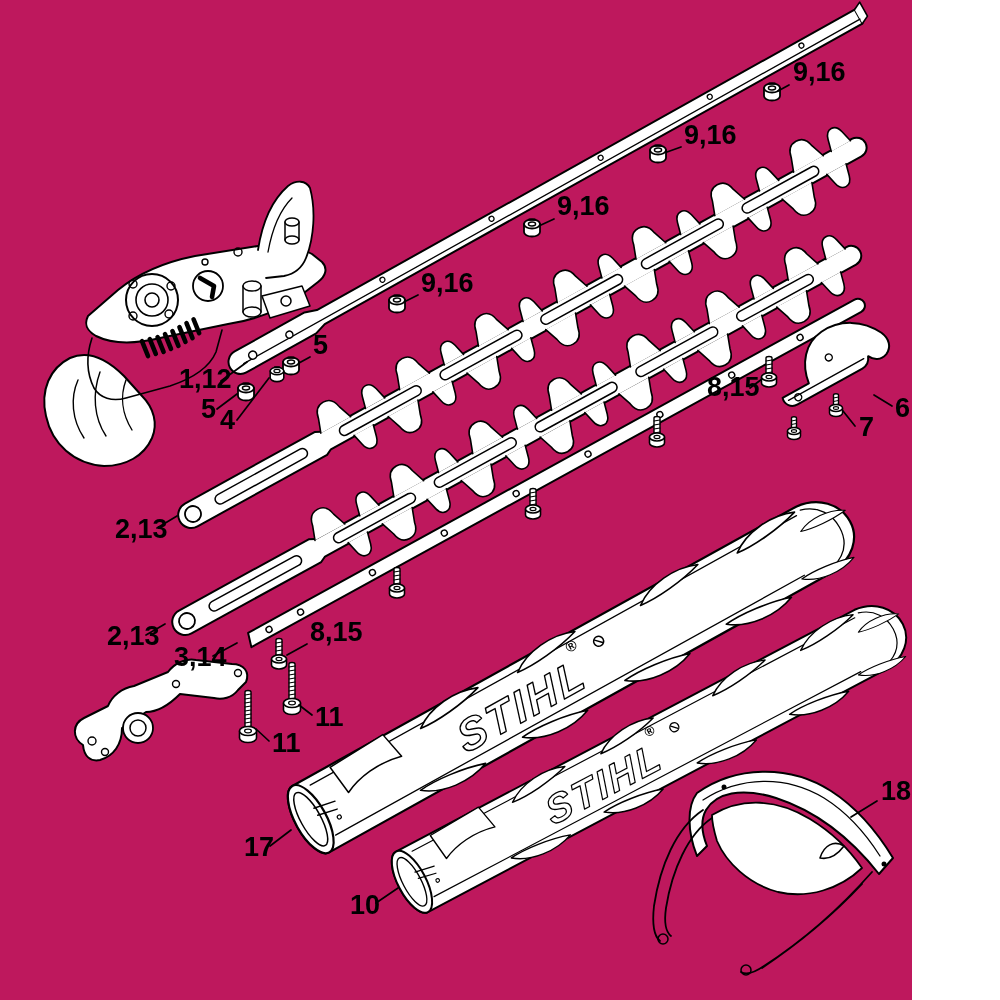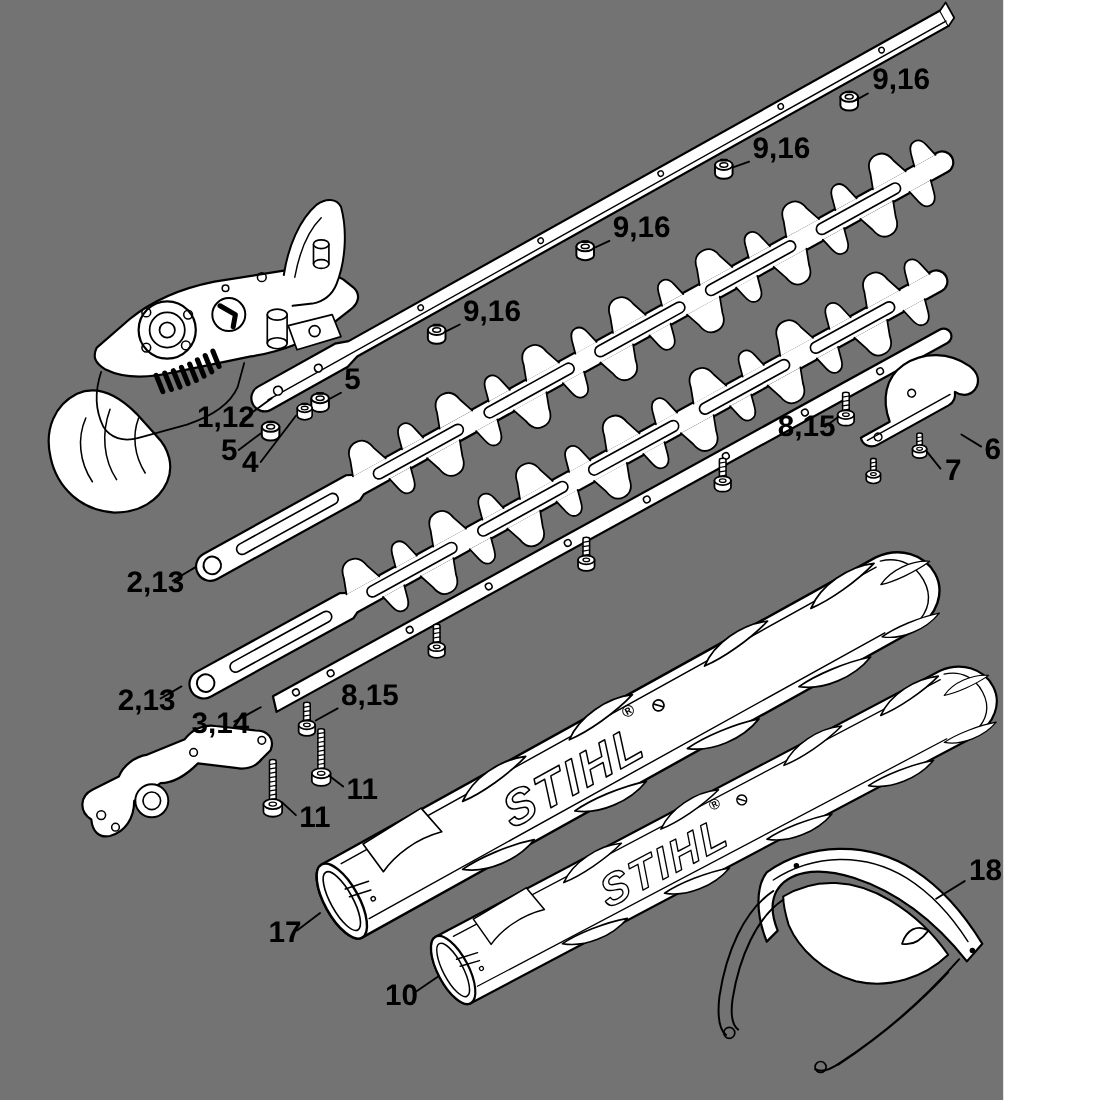--- a/index.html
+++ b/index.html
@@ -1,16 +1,16 @@
 <!DOCTYPE html>
 <html><head>
 <meta charset="utf-8">
 <style>
   html,body{margin:0;padding:0;background:#fff;}
-  .stage{position:relative;width:912px;height:1000px;background:#737373;overflow:hidden;
+  .stage{position:relative;width:912px;height:1000px;background:#be185d;overflow:hidden;
          font-family:"Liberation Sans",sans-serif;}
   svg{display:block;}
   text.callout{font-family:"Liberation Sans",sans-serif;font-weight:700;font-size:27px;fill:#000;}
   text.cover-logo{font-family:"Liberation Sans",sans-serif;font-weight:800;font-style:italic;
                   font-size:44px;letter-spacing:3px;fill:#fff;stroke:#000;stroke-width:1.4px;
                   text-anchor:middle;}
   text.cover-reg{font-family:"Liberation Sans",sans-serif;font-weight:700;font-size:15px;fill:#000;
                  stroke:none;}
 </style>
 </head>

